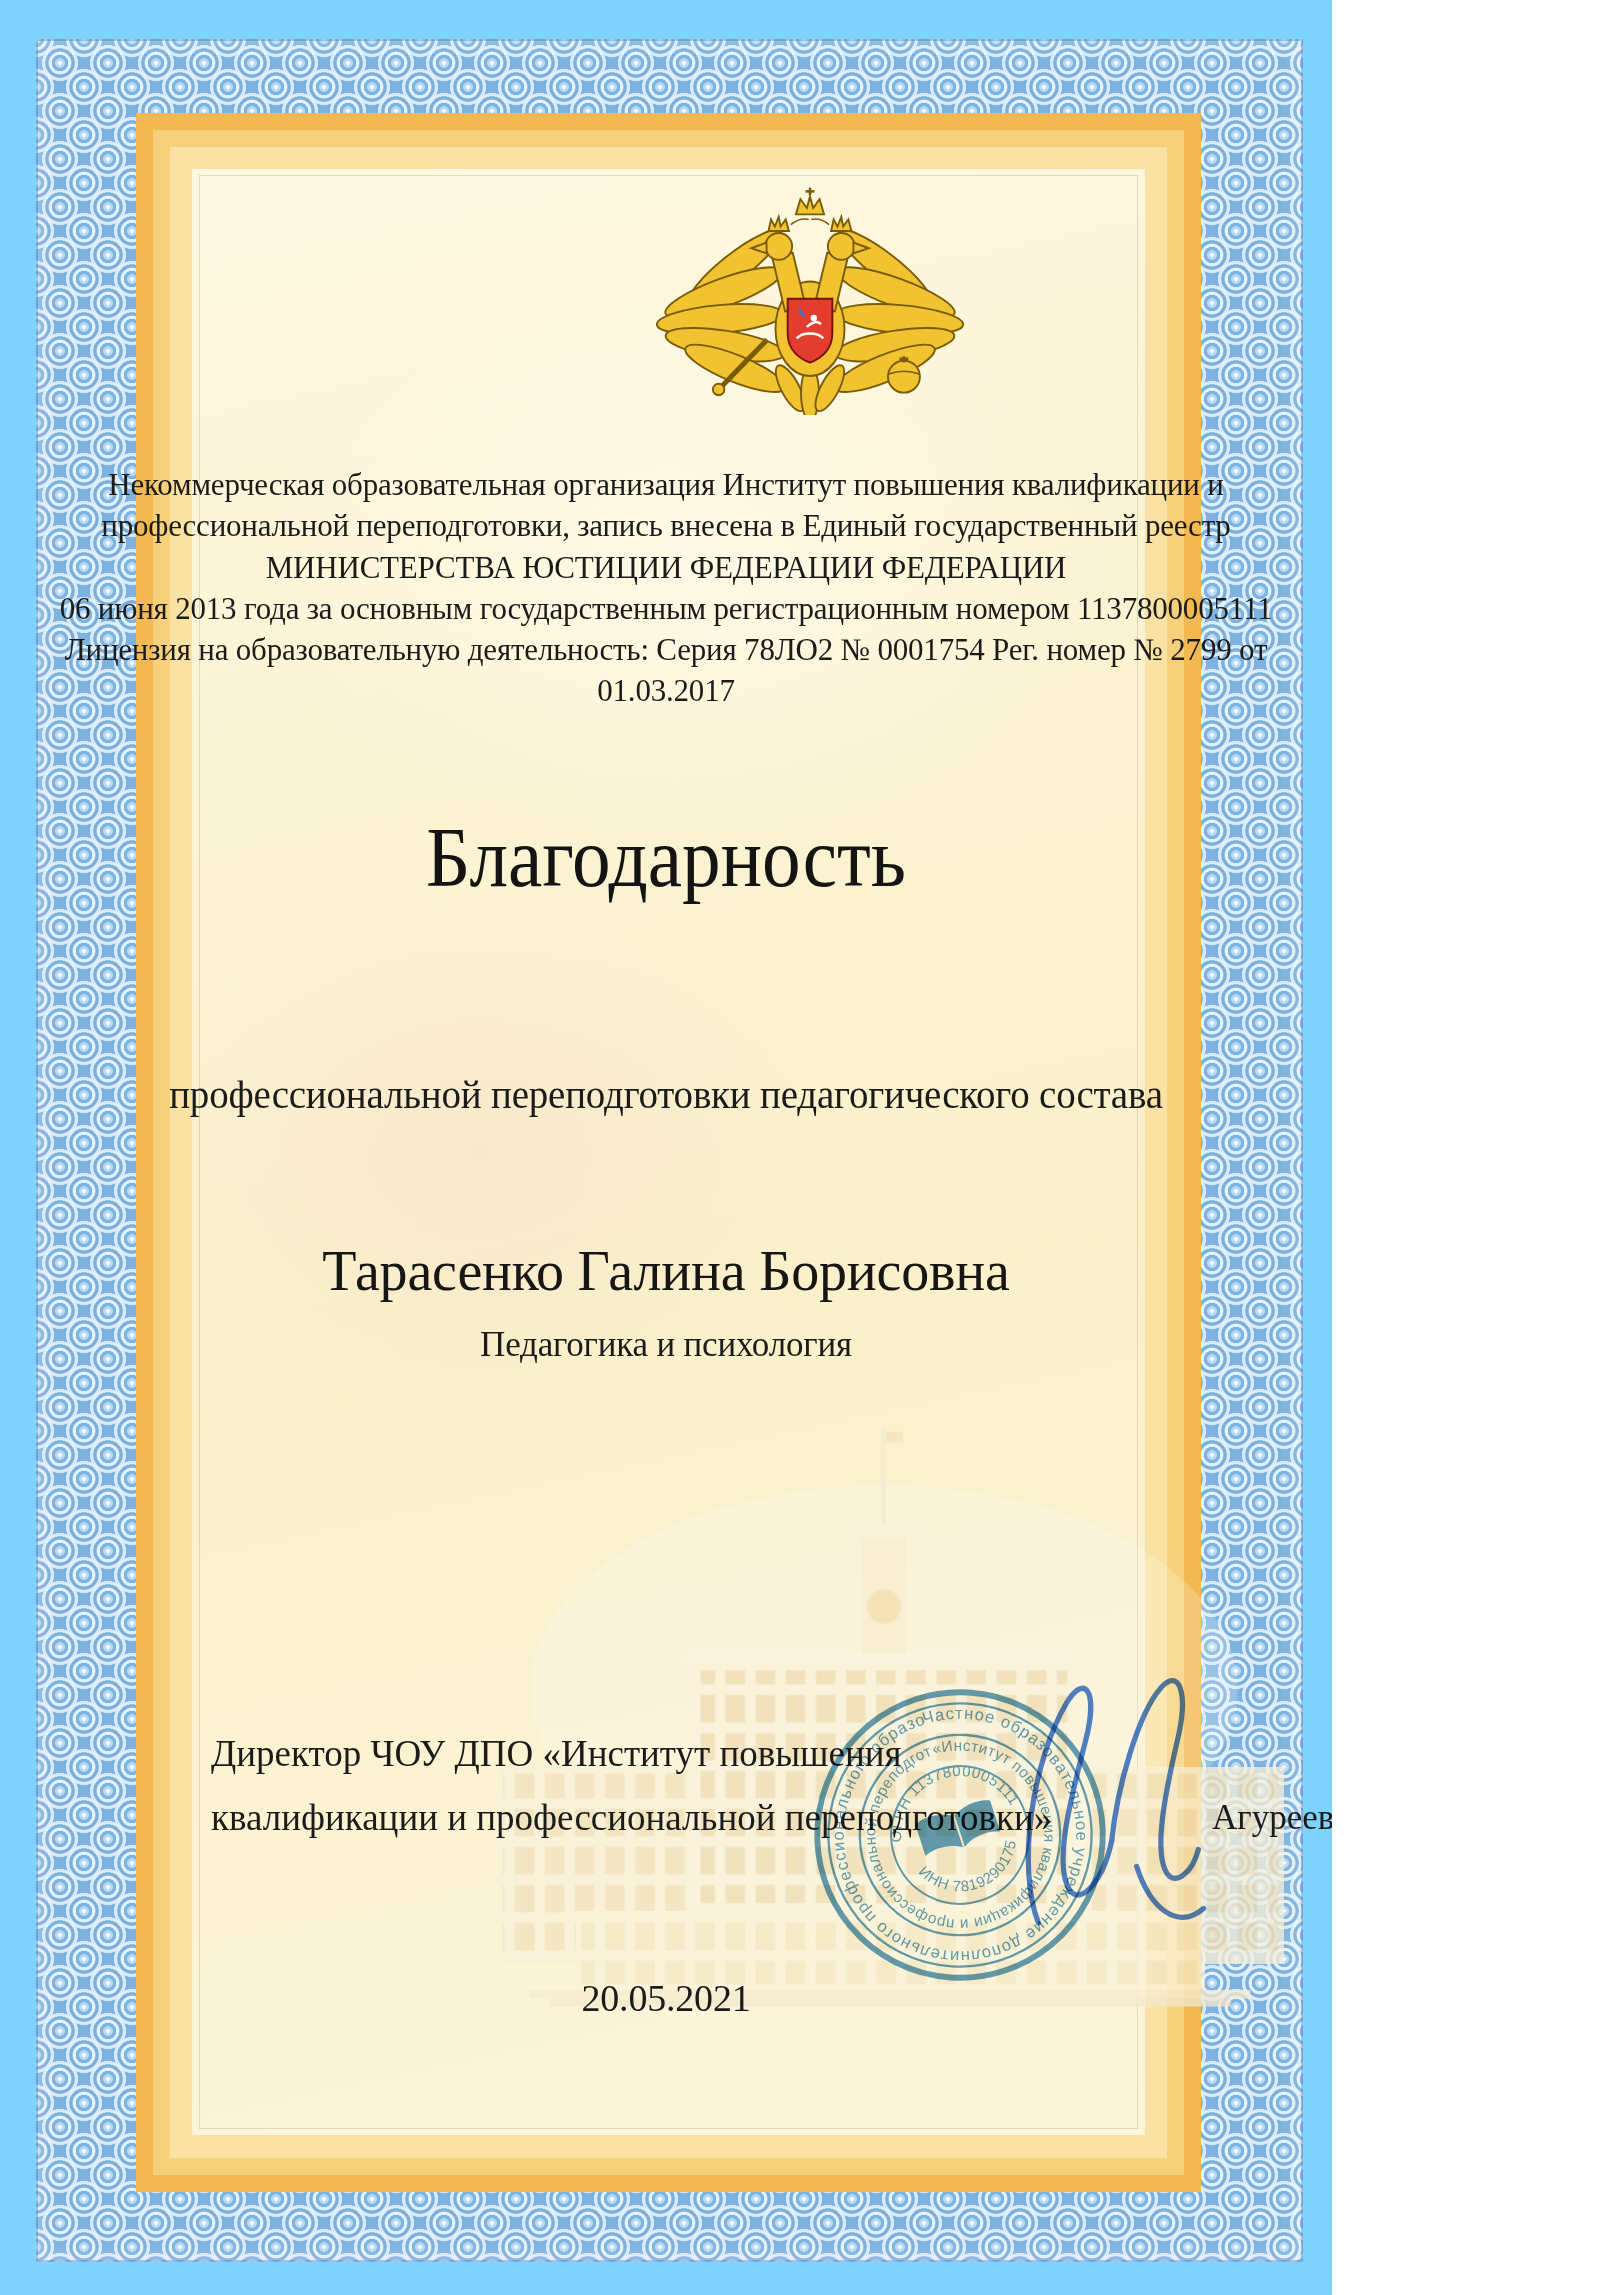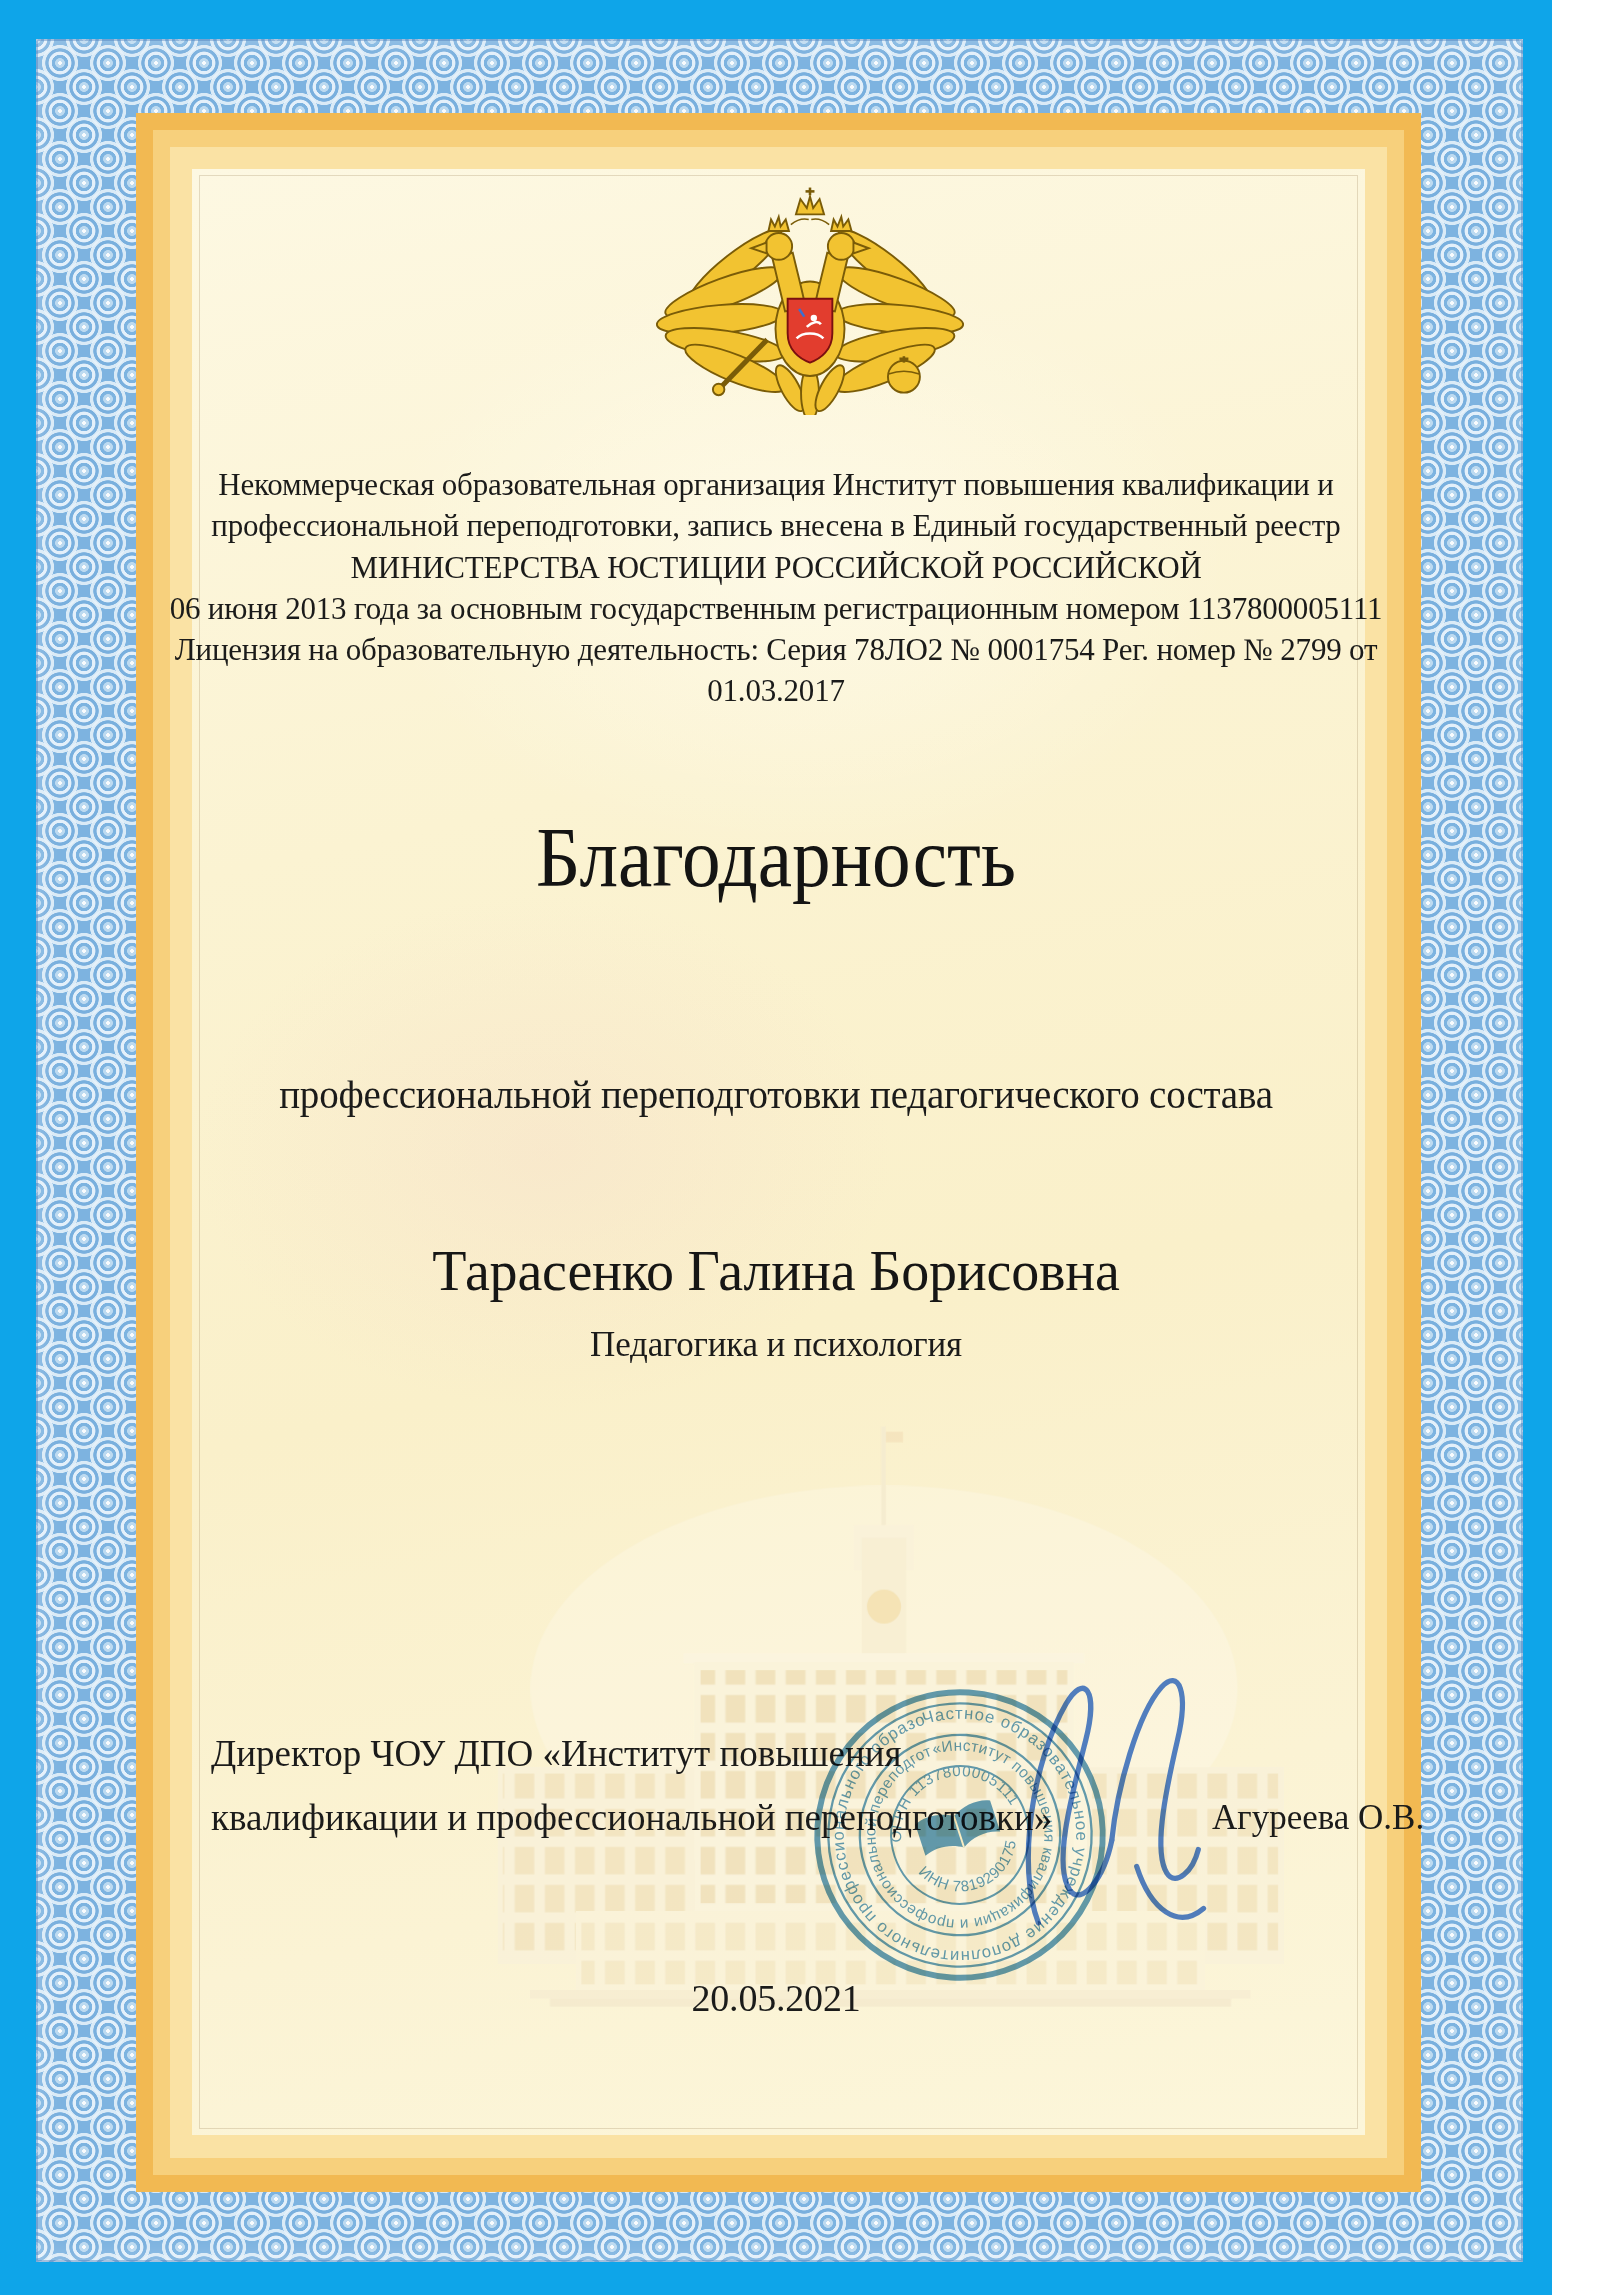--- a/index.html
+++ b/index.html
@@ -1,19 +1,19 @@
 <!DOCTYPE html>
 <html style="font-size:10.5px"><head>
 <meta charset="utf-8">
 <style>
   html,body{margin:0;padding:0;background:#ffffff;}
   .page{
     position:relative;
-    width:1552px;height:2295px;
-    background:#0ea5e9;
+    width:1332px;height:2295px;
+    background:#7dd3fc;
     overflow:hidden;
     font-family:"Liberation Serif","DejaVu Serif",serif;
     color:#1b1b1a;
     text-decoration:underline;
   }
   
   .band-blue{
     position:absolute; inset:39px 29.5px 33px 36px;
     background-color:#7db3e0;
     background-image:
@@ -144,21 +144,21 @@
     <g stroke="#ffffff" stroke-width="4" fill="none">
       <path d="M214,240 C224,230 246,230 256,240"></path>
       <path d="M230,222 C238,214 248,212 252,218"></path>
       <circle cx="241" cy="208" r="5" fill="#ffffff" stroke="none"></circle>
       <path d="M226,206 L218,194" stroke="#3b6fd0"></path>
     </g>
   </svg>
 
   <div class="hline z3" style="top:466px">Некоммерческая образовательная организация Институт повышения квалификации и</div>
   <div class="hline z3" style="top:507px">профессиональной переподготовки, запись внесена в Единый государственный реестр</div>
-  <div class="hline z3" style="top:549px">МИНИСТЕРСТВА ЮСТИЦИИ РОССИЙСКОЙ РОССИЙСКОЙ</div>
+  <div class="hline z3" style="top:549px">МИНИСТЕРСТВА ЮСТИЦИИ ФЕДЕРАЦИИ ФЕДЕРАЦИИ</div>
   <div class="hline z3" style="top:590px">06 июня 2013 года за основным государственным регистрационным номером 1137800005111</div>
   <div class="hline z3" style="top:631px">Лицензия на образовательную деятельность: Серия 78ЛО2 № 0001754 Рег. номер № 2799 от</div>
   <div class="hline z3" style="top:672px">01.03.2017</div>
 
   <div class="title z3">Благодарность</div>
   <div class="cline reason z3" style="top:1072px">профессиональной переподготовки педагогического состава</div>
   <div class="cline recipient z3">Тарасенко Галина Борисовна</div>
   <div class="cline subject z3">Педагогика и психология</div>
 
   <div class="dir-line" style="top:1732px">Директор ЧОУ ДПО «Институт повышения</div>

